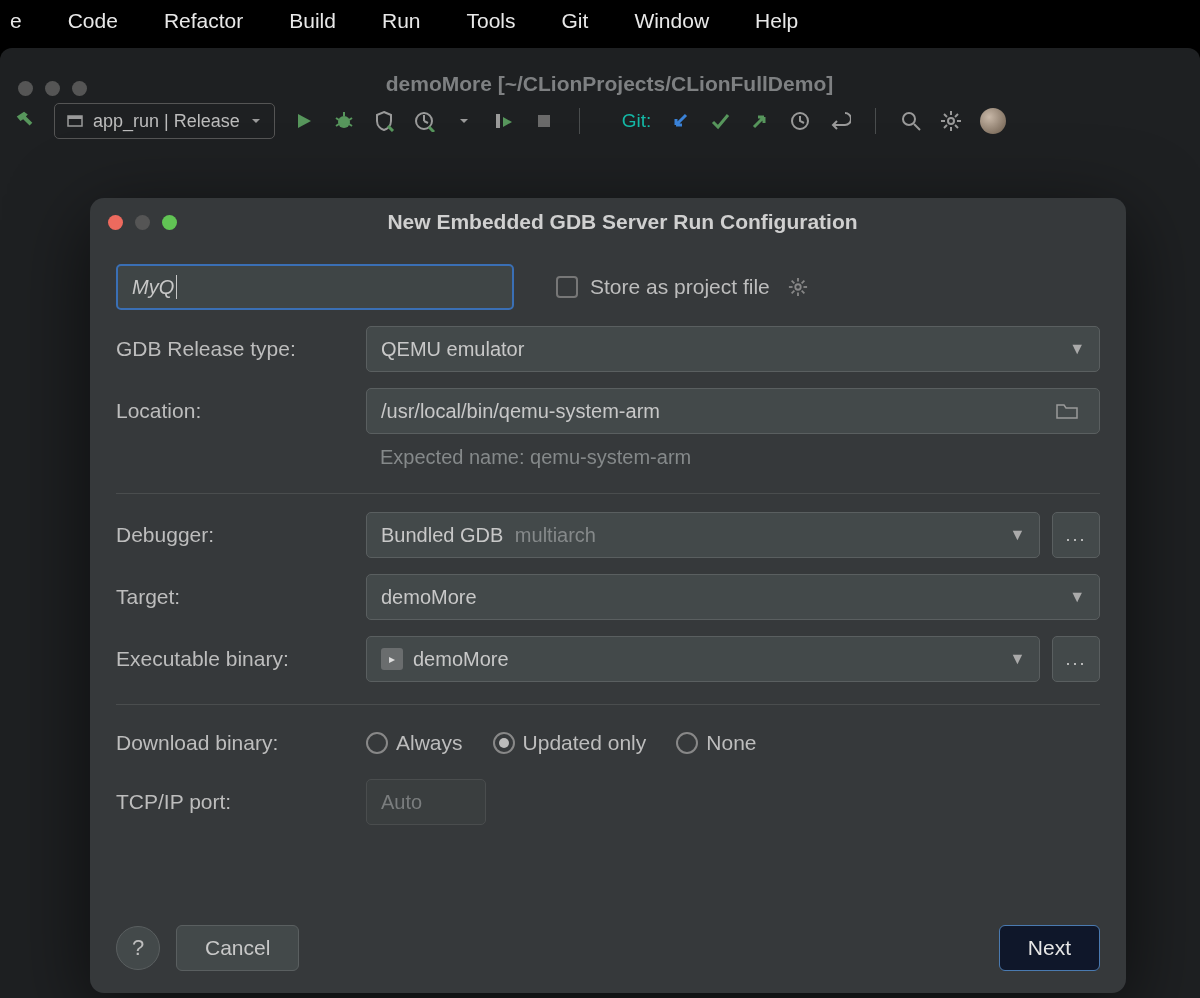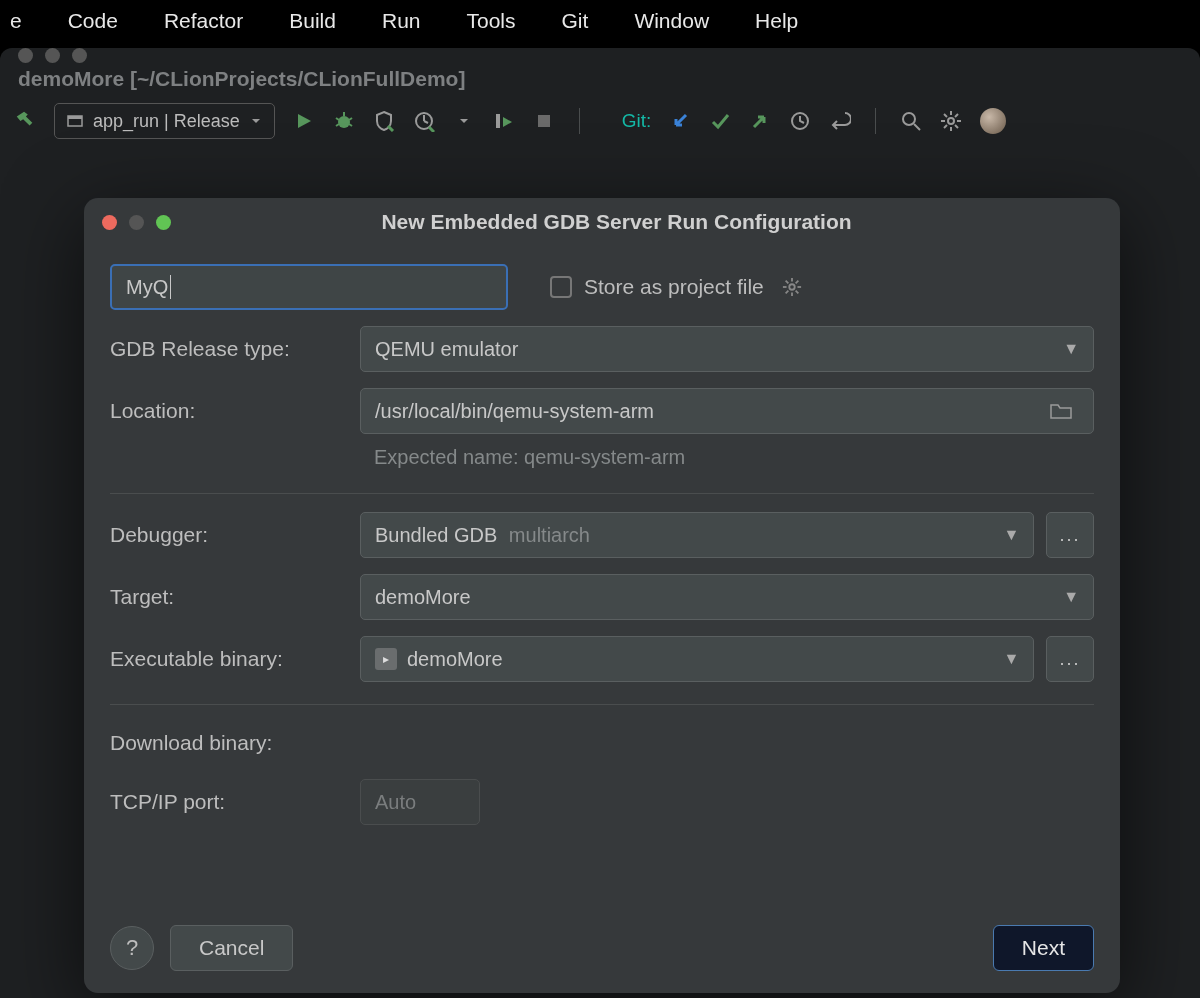--- a/index.html
+++ b/index.html
@@ -1,31 +1,31 @@
 <!DOCTYPE html>
 <html><head>
 <meta charset="utf-8">
 <style>
   *{box-sizing:border-box;margin:0;padding:0;font-family:-apple-system,"Segoe UI",Arial,sans-serif;}
   body{background:#000;width:1200px;height:998px;overflow:hidden;color:#bbb;font-size:19px;}
   .menubar{height:42px;display:flex;align-items:center;gap:46px;padding-left:10px;color:#e8e8e8;font-size:21px;}
   .menubar span{cursor:default;}
   .ide-window{position:absolute;top:48px;left:0;right:0;bottom:0;background:#1e2022;border-radius:12px 12px 0 0;}
-  .ide-titlebar{height:48px;display:flex;align-items:flex-start;padding-left:18px;gap:4px;flex-direction:column;}
+  .ide-titlebar{height:48px;display:flex;align-items:flex-end;padding-left:18px;gap:12px;}
   .trafficlights{display:flex;gap:12px;}
   .tl{width:15px;height:15px;border-radius:50%;background:#555;}
   .ide-title{flex:1;text-align:center;color:#7e8082;font-size:21px;font-weight:600;margin-right:80px;}
   .toolbar{height:50px;display:flex;align-items:center;padding:0 14px;gap:18px;}
   .hammer{color:#4f7a3f;font-size:24px;}
   .runcfg{display:flex;align-items:center;height:36px;border:1px solid #555;border-radius:5px;padding:0 12px;color:#bcbcbc;font-size:18px;gap:10px;}
   .tb-icon{width:22px;height:22px;display:flex;align-items:center;justify-content:center;}
   .green{color:#57965c;} .gray{color:#9a9a9a;} .blue{color:#3a82d8;}
   .git-label{color:#14b8a6;font-size:19px;margin-left:18px;}
   .spacer{flex:1;}
-  .dialog{position:absolute;top:150px;left:84px;width:1036px;height:795px;background:#36393b;border-radius:14px;box-shadow:0 20px 80px rgba(0,0,0,.6);}
+  .dialog{position:absolute;top:150px;left:90px;width:1036px;height:795px;background:#36393b;border-radius:14px;box-shadow:0 20px 80px rgba(0,0,0,.6);}
   .d-titlebar{height:48px;display:flex;align-items:center;padding:0 18px;}
   .d-trafficlights{display:flex;gap:12px;}
   .dtl{width:15px;height:15px;border-radius:50%;}
   .dtl.red{background:#ed6a5e;} .dtl.ylw{background:#555;} .dtl.grn{background:#61c454;}
   .d-title{flex:1;text-align:center;color:#d0d0d0;font-size:21px;font-weight:600;margin-right:40px;}
   .form{padding:10px 26px 0 26px;}
   .row{display:flex;align-items:center;min-height:56px;padding:8px 0;}
   .label{width:250px;color:#bdbdbd;font-size:21px;}
   .field{flex:1;display:flex;align-items:center;gap:12px;}
   .input,.select{height:46px;background:#43494a;border:1px solid #5a5f60;border-radius:5px;color:#c8c8c8;font-size:20px;padding:0 14px;display:flex;align-items:center;justify-content:space-between;width:100%;}
@@ -199,21 +199,21 @@
         <div class="dtl ylw"></div>
         <div class="dtl grn"></div>
       </div>
       <div class="d-title">New Embedded GDB Server Run Configuration</div>
     </div>
 
     <div class="form">
 
       <div class="row">
         <div class="field">
-          <div class="input focused" style="max-width:398px;">
+          <div class="input focused" style="max-width:398px;font-style:italic;">
             <span style="display:flex;align-items:center;">
               <span>MyQ</span>
               <span class="caret"></span>
             </span>
           </div>
           <div class="store">
             <div class="checkbox"></div>
             <span>Store as project file</span>
             <span class="gear-small">
               <svg width="20" height="20" viewBox="0 0 22 22">
@@ -296,20 +296,36 @@
             <span class="chevron">▼</span>
           </div>
           <div class="ellipsis-btn">...</div>
         </div>
       </div>
 
       <div class="hr"></div>
 
       <div class="row">
         <div class="label">Download binary:</div>
+        <div class="field">
+          <div class="radio-group">
+            <div class="radio-item">
+              <div class="radio"></div>
+              <span>Always</span>
+            </div>
+            <div class="radio-item">
+              <div class="radio checked"></div>
+              <span>Updated only</span>
+            </div>
+            <div class="radio-item">
+              <div class="radio"></div>
+              <span>None</span>
+            </div>
+          </div>
+        </div>
       </div>
 
       <div class="row">
         <div class="label">TCP/IP port:</div>
         <div class="field">
           <div class="port-input">
             <span>Auto</span>
           </div>
         </div>
       </div>

